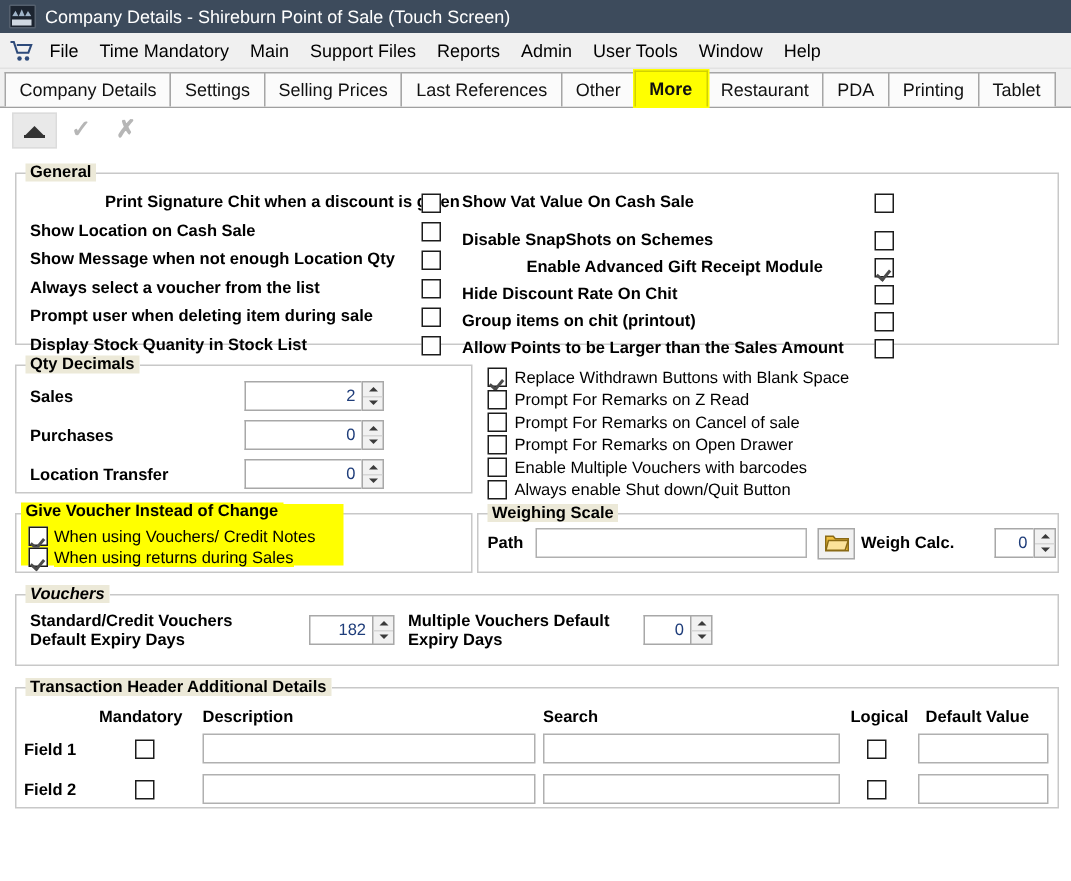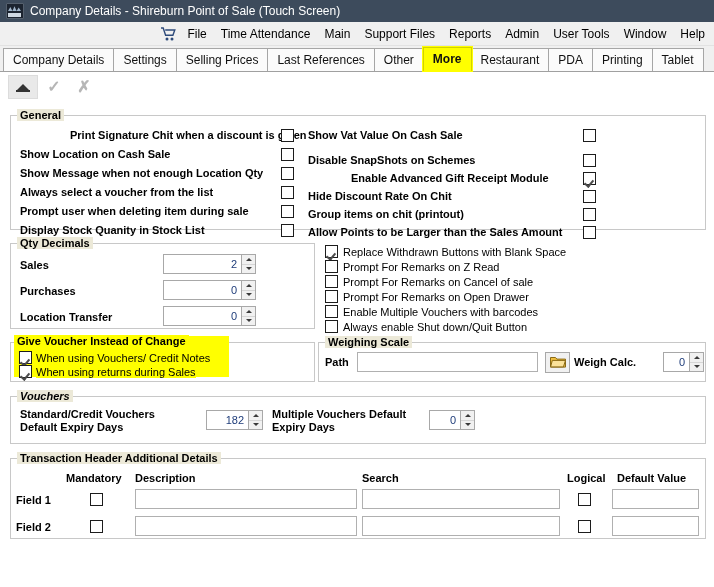--- a/index.html
+++ b/index.html
@@ -29,21 +29,21 @@
   }
   .app-icon:after{
     content:"";position:absolute;left:1px;bottom:1px;width:13px;height:4px;
     background:#cfd8e2;
   }
   .title-text{white-space:nowrap;overflow:hidden;text-overflow:ellipsis;}
 
   
   .menubar{
     height:23px;background:#f0f0f0;display:flex;align-items:center;
-    padding:0 2px;border-bottom:1px solid #e2e2e2;justify-content:flex-end;
+    padding:0 2px;border-bottom:1px solid #e2e2e2;
   }
   .cart-icon{
     width:17px;height:16px;position:relative;margin:0 3px 0 4px;flex:0 0 auto;
   }
   .cart-icon svg{display:block;}
   .menu-item{
     padding:3px 7px;font-size:12px;color:#000;white-space:nowrap;cursor:default;
   }
 
   
@@ -155,21 +155,21 @@
 
 <div class="menubar">
   <span class="cart-icon">
     <svg width="17" height="16" viewBox="0 0 17 16">
       <path d="M1 2h2.2l2.4 7.2h7.3l1.9-5.2H5.2" fill="none" stroke="#2d4a7a" stroke-width="1.4"></path>
       <circle cx="7" cy="13" r="1.5" fill="#2d4a7a"></circle>
       <circle cx="12" cy="13" r="1.5" fill="#2d4a7a"></circle>
     </svg>
   </span>
   <div class="menu-item">File</div>
-  <div class="menu-item">Time Attendance</div>
+  <div class="menu-item">Time Mandatory</div>
   <div class="menu-item">Main</div>
   <div class="menu-item">Support Files</div>
   <div class="menu-item">Reports</div>
   <div class="menu-item">Admin</div>
   <div class="menu-item">User Tools</div>
   <div class="menu-item">Window</div>
   <div class="menu-item">Help</div>
 </div>
 
 <div class="tabstrip">

